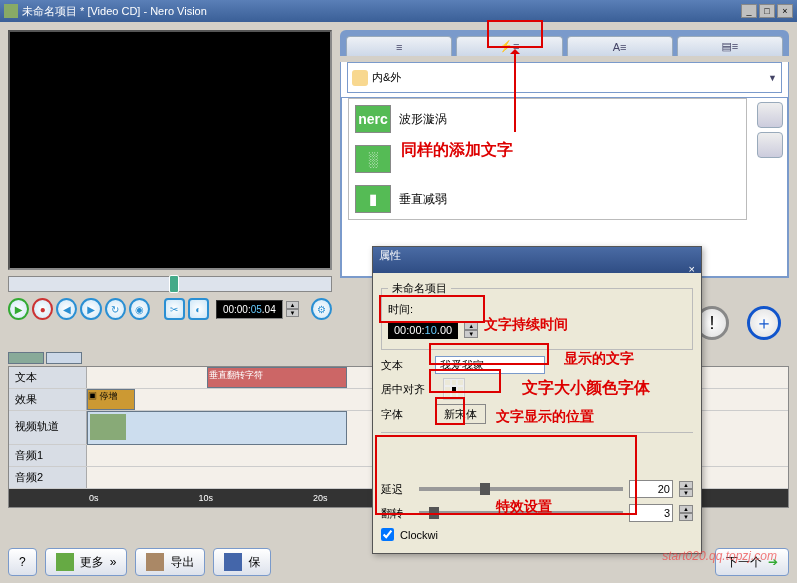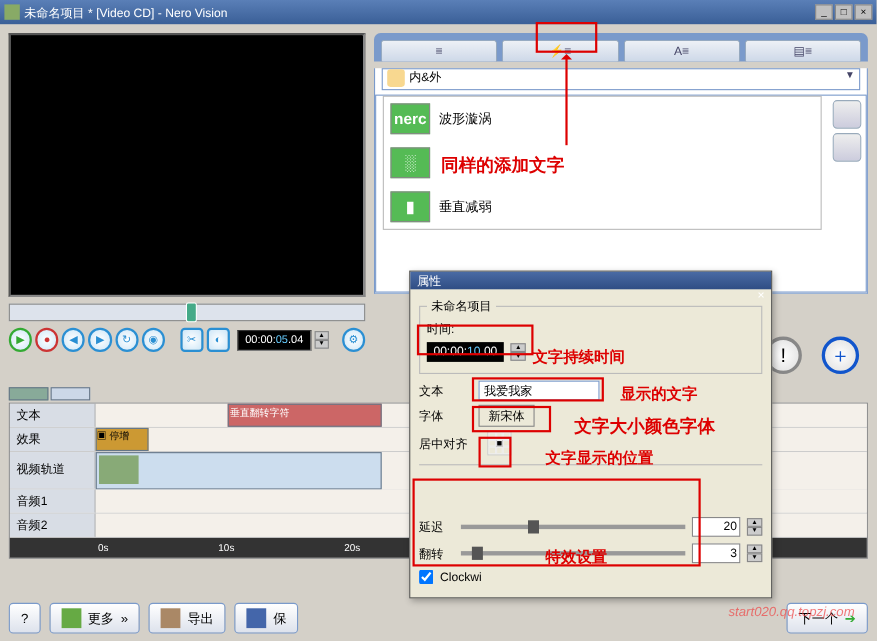--- a/index.html
+++ b/index.html
@@ -22,21 +22,21 @@
 .cbtn.red { border-color:#c33; color:#c33; }
 .cbtn.sq { border-radius: 4px; }
 .tcbox { background: #000; color: #fff; font-size: 10px; padding: 3px 6px; border:1px inset #888; margin-left:4px;}
 .tcbox .blue { color: #6cf; }
 .cbtn.gear { width: 22px; height: 22px; }
 
 .right { flex: 1; padding: 8px 8px 8px 0; position: relative; }
 .tabbar { display: flex; background: #7a9acb; height: 26px; border-radius: 6px 6px 0 0; padding: 0 6px; align-items:end; gap:4px;}
 .tabbar .tab { flex:1; height: 20px; background: linear-gradient(#eef1f6,#cdd8e8); border-radius: 4px 4px 0 0; display:flex; align-items:center; justify-content:center; font-size:11px; color:#446; border:1px solid #9ab; border-bottom:none; }
 .listbox { background: #fff; border: 1px solid #7a9acb; height: 180px; display:flex; }
-.dropdown { margin: 6px 6px 4px 6px; height: 20px; border: 1px solid #7a9acb; display:flex; align-items:flex-start; padding:0 4px; font-size:11px; }
+.dropdown { margin: 6px 6px 4px 6px; height: 31px; border: 1px solid #7a9acb; display:flex; align-items:center; padding:0 4px; font-size:11px; }
 .dropdown .dicon { width:16px; height:16px; background:#f8d890; border-radius:3px; margin-right:4px;}
 .dropdown .arrow { margin-left:auto; font-size:9px; color:#446; }
 .listcontent { flex:1; border:1px solid #bbb; margin:0 6px 6px 6px; overflow:hidden; }
 .listitem { display:flex; align-items:center; padding:6px; gap:8px; }
 .listitem .thumb { width:36px; height:28px; background:#5b5; border:1px solid #888; display:flex; align-items:center; justify-content:center; color:#fff; font-size:14px; font-weight:bold; }
 .listitem .lbl { font-size:12px; }
 .sidebtns { width:34px; display:flex; flex-direction:column; gap:4px; padding:4px; }
 .sidebtns > div { height:26px; background:linear-gradient(#eee,#ccd); border:1px solid #9ab; border-radius:4px; }
 
 .anno-red { color:#d00; font-weight:bold; font-size:16px; position:absolute; }
@@ -55,21 +55,21 @@
 .trow.video .tcontent { height: 34px; }
 .trow.video { height:34px; }
 .trow.video .tlabel { padding-top:8px; }
 .clip { position:absolute; height:100%; border:1px solid #678; top:0; }
 .clip.text { background:#c66; left:120px; width:140px; font-size:9px; color:#fff; padding:1px; }
 .clip.fx { background:#c93; left:0; width:48px; font-size:9px; }
 .clip.vid { background:#cde; left:0; width:260px; padding:2px; }
 .ruler { height:18px; background:#333; color:#fff; font-size:9px; display:flex; align-items:center; padding:0 80px; gap:100px; }
 
 .props { position:absolute; left:372px; top:246px; width:330px; background:#ece9d8; border:1px solid #555; box-shadow:2px 2px 6px rgba(0,0,0,0.3); }
-.props .phdr { height:16px; background:linear-gradient(#4a6ba4,#2f4d84); color:#fff; font-size:11px; padding:1px 6px; display:flex;flex-direction:column; }
+.props .phdr { height:26px; background:linear-gradient(#4a6ba4,#2f4d84); color:#fff; font-size:11px; padding:1px 6px; display:flex;flex-direction:column; }
 .props .phdr .x { margin-left:auto; }
 .props .pbody { padding:8px; font-size:11px; }
 .fieldset { border:1px solid #bbb; padding:6px; margin-bottom:6px; }
 .fieldset legend { font-size:11px; padding:0 4px; }
 .prow { display:flex; align-items:center; margin:4px 0; gap:6px; }
 .prow .plbl { width:48px; }
 .timebox { background:#000; color:#fff; padding:3px 6px; font-size:11px; display:inline-flex; align-items:center; }
 .timebox .blue { color:#6cf; }
 .spinner { width:14px; display:inline-block; }
 .spinner div { height:8px; background:#ccc; border:1px solid #888; font-size:6px; text-align:center; }
@@ -239,36 +239,36 @@
             <div>▲</div>
             <div>▼</div>
           </div>
       </div>
     </fieldset>
     <div class="prow">
       <div class="plbl">文本</div>
       <input class="txtin" style="width: 110px;" value="我爱我家">
     </div>
     <div class="prow">
-      <div class="plbl">字体</div>
-      <button class="btnin">新宋体</button>
-    </div>
-    <div class="prow">
       <div class="plbl" style="width:56px">居中对齐</div>
       <div class="align-grid">
         <div></div>
           <div></div>
           <div></div>
           <div></div>
           <div class="c"></div>
           <div></div>
           <div></div>
           <div></div>
           <div></div>
       </div>
+    </div>
+    <div class="prow">
+      <div class="plbl">字体</div>
+      <button class="btnin">新宋体</button>
     </div>
     <div style="border-top:1px solid #bbb; margin:8px 0 6px;"></div>
     <div class="slider-row">
       <div class="slbl">延迟</div>
       <div class="slider">
           <div class="thumb" style="left:30%"></div>
         </div>
       <input class="numbox" value="20" style="">
       <div class="spinner">
           <div>▲</div>

